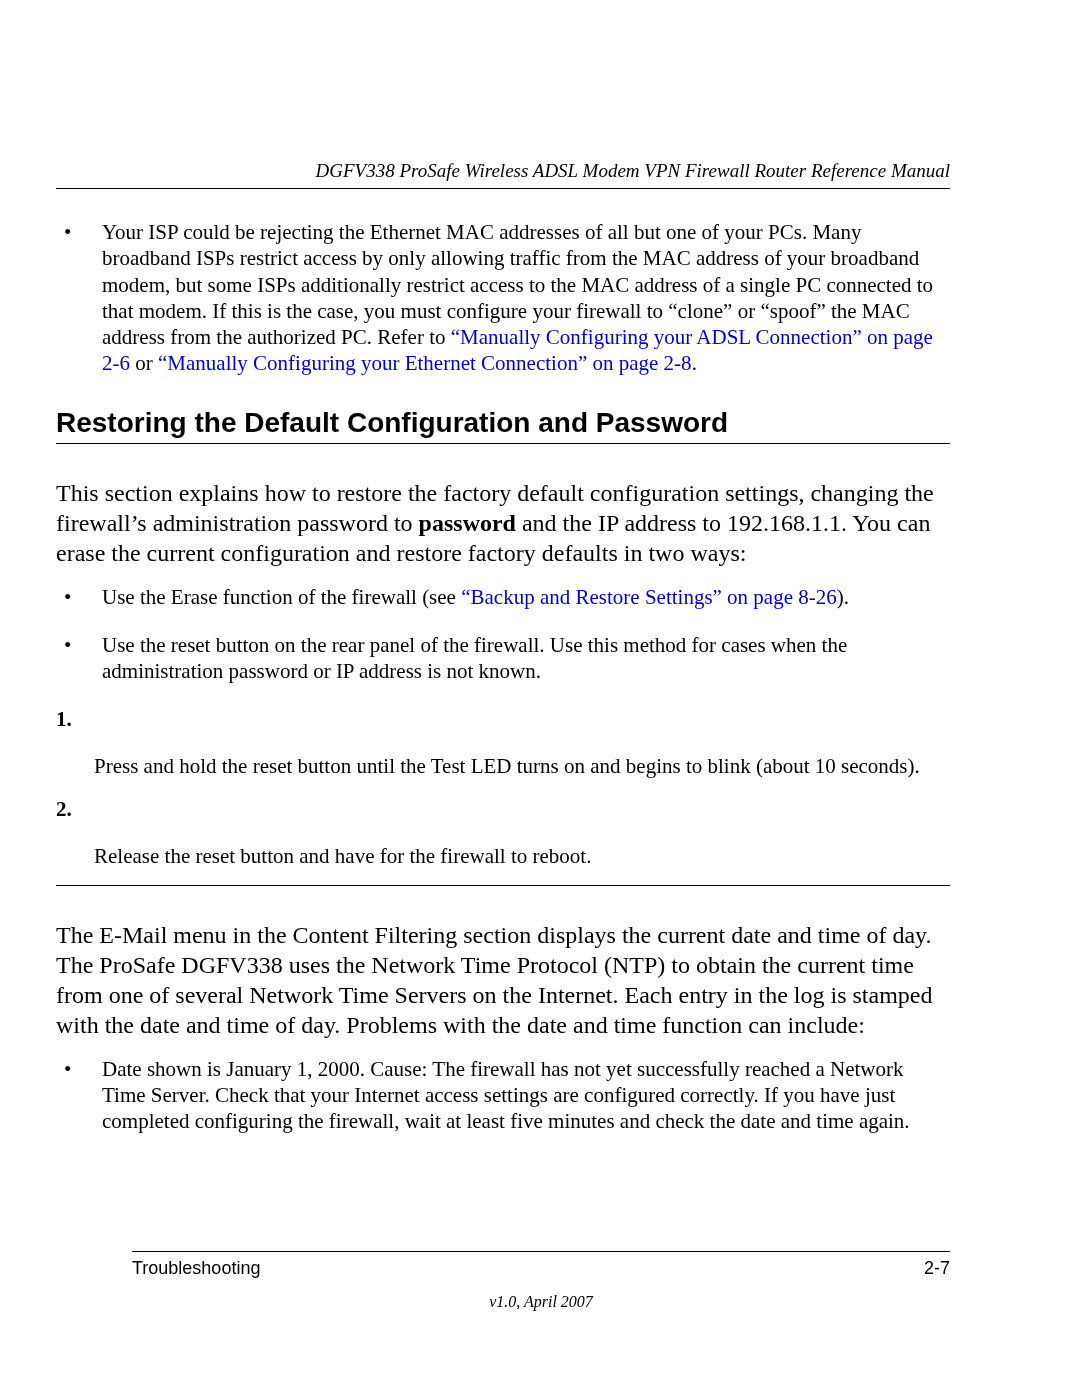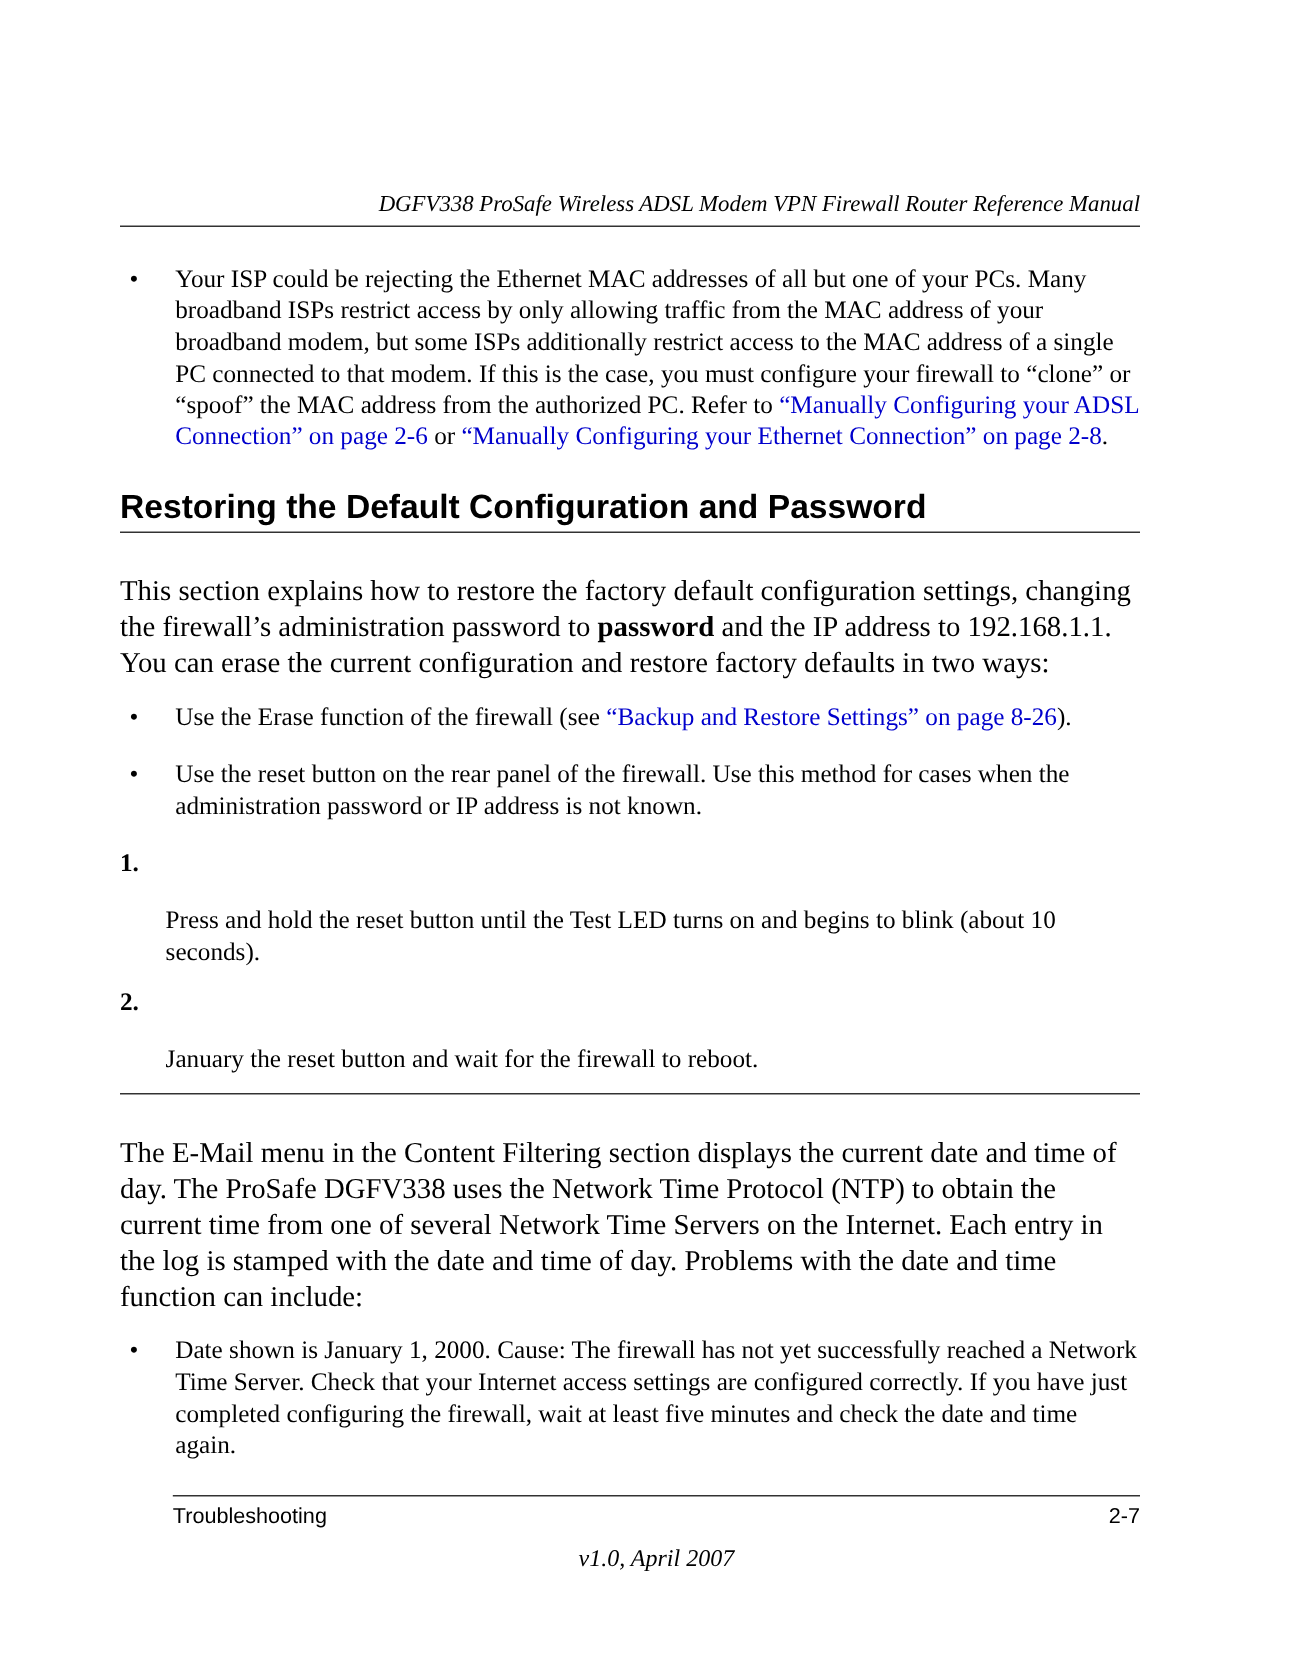--- a/index.html
+++ b/index.html
@@ -7,21 +7,21 @@
     padding: 0;
     background: #ffffff;
     font-family: "Times New Roman", Times, serif;
     color: #000;
   }
   .page {
     width: 1080px;
     height: 1397px;
     position: relative;
     box-sizing: border-box;
-    padding: 160px 130px 0 100px;
+    padding: 160px 130px 0 56px;
   }
   .running-header {
     font-style: italic;
     font-size: 19px;
     text-align: right;
     margin-bottom: 6px;
   }
   .header-rule {
     border: none;
     border-top: 1.5px solid #000;
@@ -69,39 +69,39 @@
     margin-bottom: 16px;
   }
   .num-block .marker {
     width: 38px;
     flex: 0 0 38px;
     font-weight: bold;
   }
   .num-block .text { flex: 1; margin-top: 47px; }
   .footer {
     position: absolute;
-    left: 144px;
+    left: 132px;
     right: 130px;
     bottom: 86px;
   }
   .footer-rule {
     border: none;
     border-top: 1.5px solid #000;
     margin: 0 0 6px 0;
   }
   .footer-row {
     display: flex;
     justify-content: space-between;
     font-family: Arial, Helvetica, sans-serif;
     font-size: 18px;
   }
   .footer-version {
     text-align: center;
     font-style: italic;
-    font-size: 20px;
+    font-size: 16px;
     margin-top: 14px;
     font-family: "Times New Roman", Times, serif;
   }
 </style>
 </head>
 <body>
 
 <div class="page">
 
   <div class="running-header">DGFV338 ProSafe Wireless ADSL Modem VPN Firewall Router Reference Manual</div>
@@ -134,21 +134,21 @@
   </div>
 
 
   <div class="num-block">
     <div class="marker">1.</div>
     <div class="text">Press and hold the reset button until the Test LED turns on and begins to blink (about 10 seconds).</div>
   </div>
 
   <div class="num-block">
     <div class="marker">2.</div>
-    <div class="text">January the reset button and wait for the firewall to reboot.</div>
+    <div class="text">Release the reset button and have for the firewall to reboot.</div>
   </div>
 
   <hr class="heading-rule">
 
   <p class="body">The E-Mail menu in the Content Filtering section displays the current date and time of day. The ProSafe DGFV338 uses the Network Time Protocol (NTP) to obtain the current time from one of several Network Time Servers on the Internet. Each entry in the log is stamped with the date and time of day. Problems with the date and time function can include:</p>
 
   <div class="bullet-block">
     <div class="marker">•</div>
     <div class="text">Date shown is January 1, 2000. Cause: The firewall has not yet successfully reached a Network Time Server. Check that your Internet access settings are configured correctly. If you have just completed configuring the firewall, wait at least five minutes and check the date and time again.</div>
   </div>

